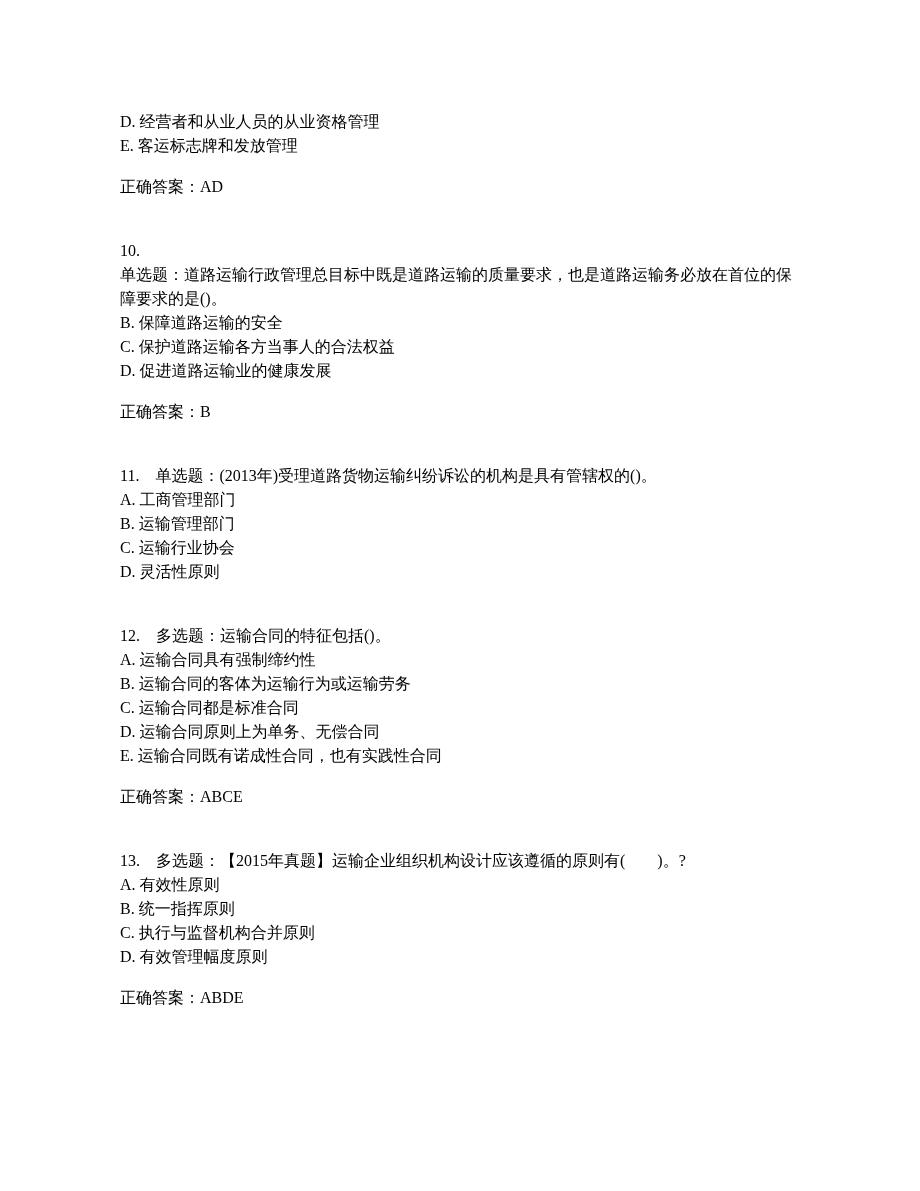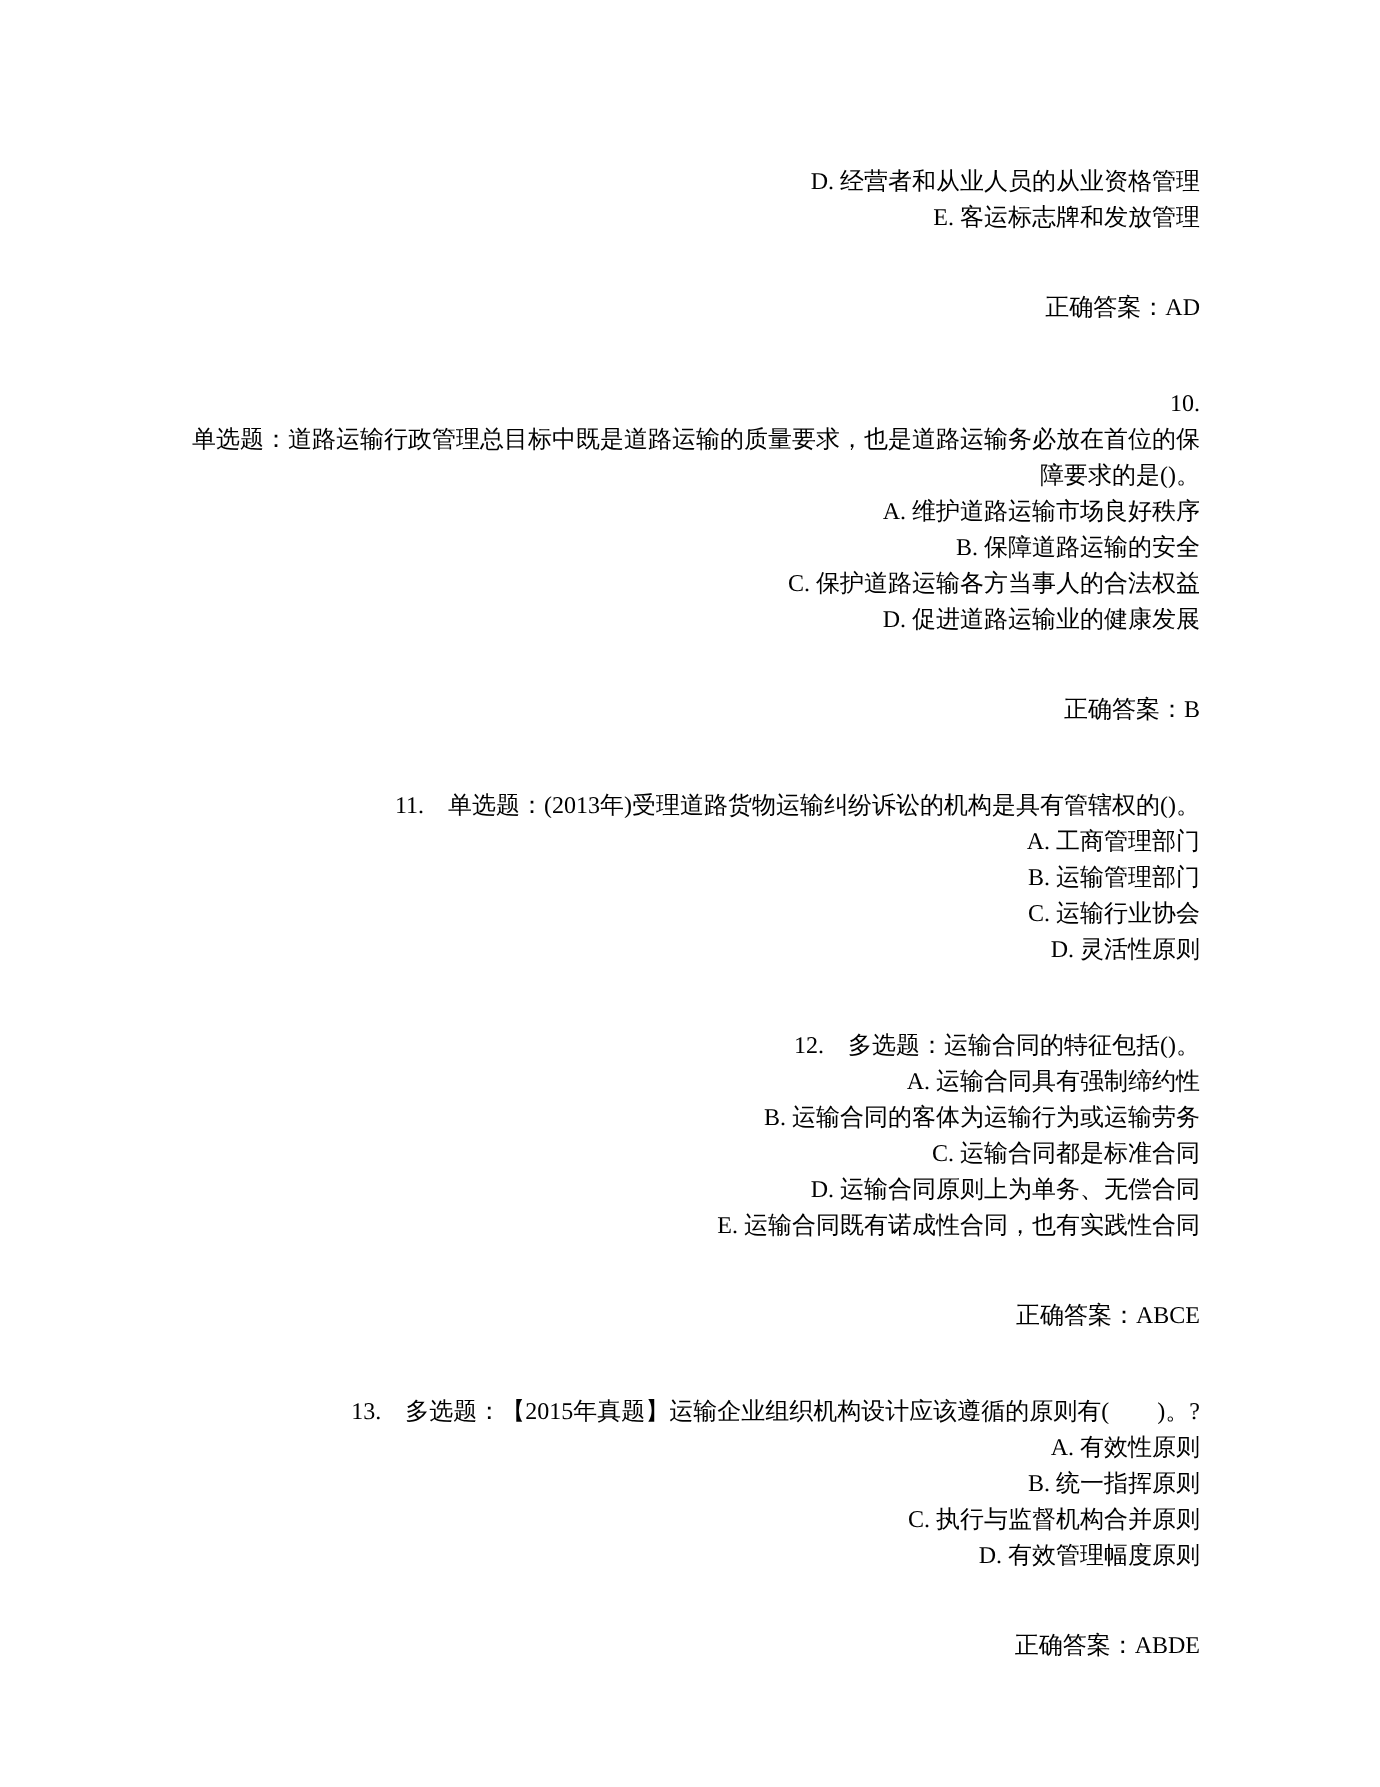--- a/index.html
+++ b/index.html
@@ -1,51 +1,50 @@
 <!DOCTYPE html>
 <html><head>
   <meta charset="utf-8">
   <style>
-    * { box-sizing: border-box; margin: 0; padding: 0; text-align: right; }
+    * { box-sizing: border-box; margin: 0; padding: 0; }
     body {
       width: 920px;
       height: 1191px;
       background: #ffffff;
       font-family: "SimSun", "宋体", serif;
       font-size: 16px;
       line-height: 1.5;
       color: #000000;
       padding: 110px 120px 0 120px;
     }
     .question-block {
       margin-bottom: 40px;
     }
     .option {
       display: block;
     }
     .answer {
-      margin-top: 36px;
+      margin-top: 17px;
     }
     .stem {
       display: block;
     }
   </style>
 </head>
 <body>
 
 <div class="question-block">
   <span class="option">D. 经营者和从业人员的从业资格管理</span>
   <span class="option">E. 客运标志牌和发放管理</span>
   <div class="answer">正确答案：AD</div>
 </div>
 
 <div class="question-block">
   <span class="stem">10.</span>
   <span class="stem">单选题：道路运输行政管理总目标中既是道路运输的质量要求，也是道路运输务必放在首位的保障要求的是()。</span>
-  <span class="option">A. 维护道路运输市场良好秩序</span>
   <span class="option">B. 保障道路运输的安全</span>
   <span class="option">C. 保护道路运输各方当事人的合法权益</span>
   <span class="option">D. 促进道路运输业的健康发展</span>
   <div class="answer">正确答案：B</div>
 </div>
 
 <div class="question-block">
   <span class="stem">11.　单选题：(2013年)受理道路货物运输纠纷诉讼的机构是具有管辖权的()。</span>
   <span class="option">A. 工商管理部门</span>
   <span class="option">B. 运输管理部门</span>

